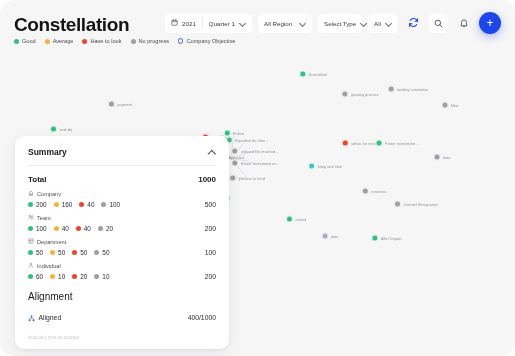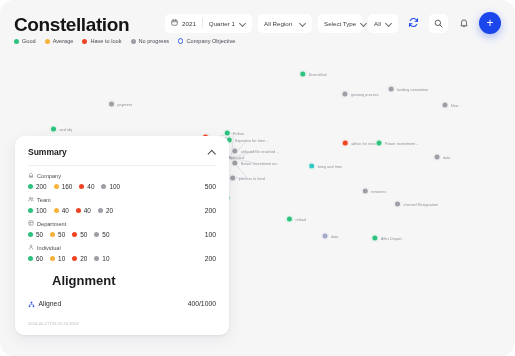--- a/index.html
+++ b/index.html
@@ -227,25 +227,24 @@
   }
   .count {
     display: flex; align-items: center; gap: 3px;
     font-size: 6.4px;
     color: #2b2b31;
   }
   .count .cdot { width: 5px; height: 5px; border-radius: 50%; }
   .group-total { font-size: 6.8px; color: #2b2b31; }
 
   .align-title {
-    font-size: 13px;
-    font-weight: bold;
+    font-size: 10px;
+    font-weight: normal;
     color: #1b1b1f;
     margin-top: 11px;
-    margin-left: 24px;
   }
   .align-row {
     display: flex;
     align-items: center;
     justify-content: space-between;
     margin-top: 6px;
   }
   .align-left { display: flex; align-items: center; gap: 3.5px; }
   .align-label { font-size: 6.8px; color: #2b2b31; }
   .align-val { font-size: 6.8px; color: #2b2b31; }
@@ -478,20 +477,24 @@
       </div>
     </div>
 
   <div class="summary-card">
 
     <div class="summary-head">
       <span class="summary-title">Summary</span>
       <span class="chev-up"></span>
     </div>
 
+    <div class="row-total">
+      <span class="lbl">Total</span>
+      <span class="val">1000</span>
+    </div>
 
     <div id="groups">
         <div class="group">
           <div class="group-head">
             <span><svg width="6" height="6" viewBox="0 0 14 14" fill="none">
                 <path d="M2 12h10M3.5 12V5.5L7 2l3.5 3.5V12" stroke="#5a5a62" stroke-width="1"></path>
                 <path d="M6 12V9h2v3" stroke="#5a5a62" stroke-width="1"></path>
               </svg></span>
             <span>Company</span>
           </div>

